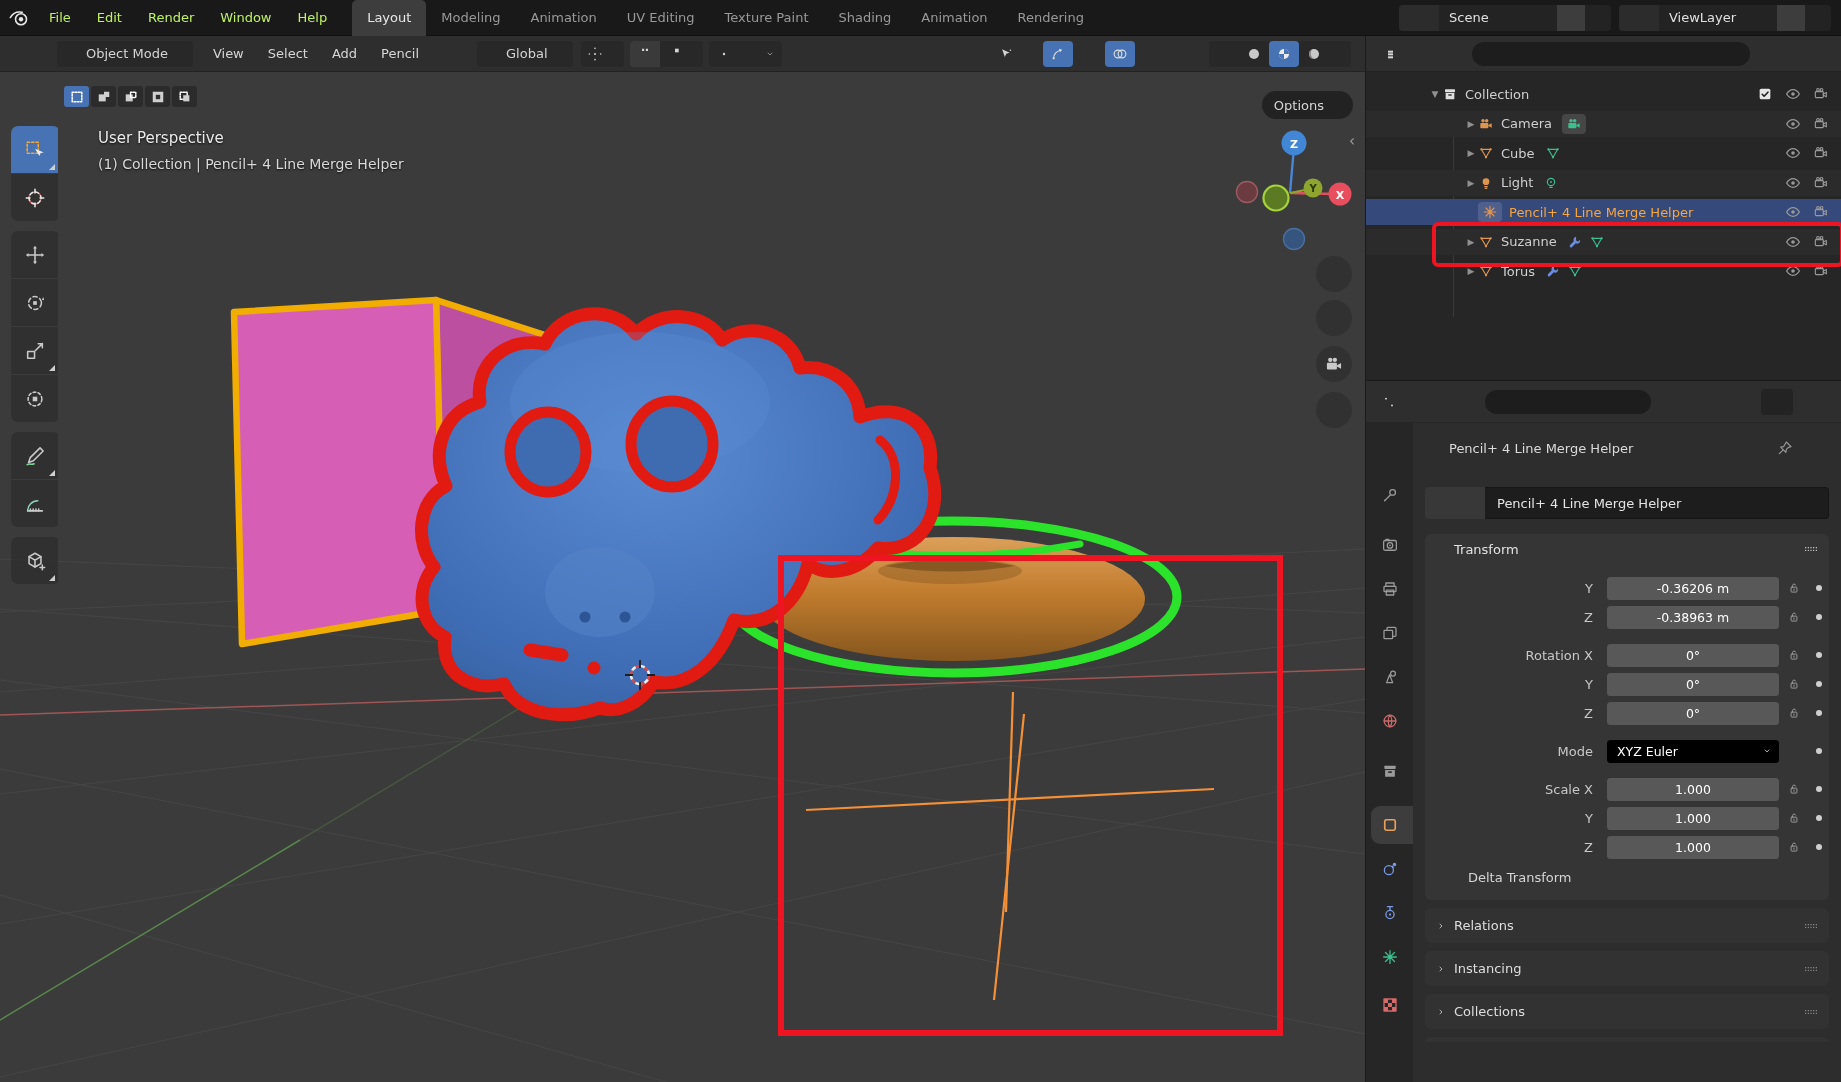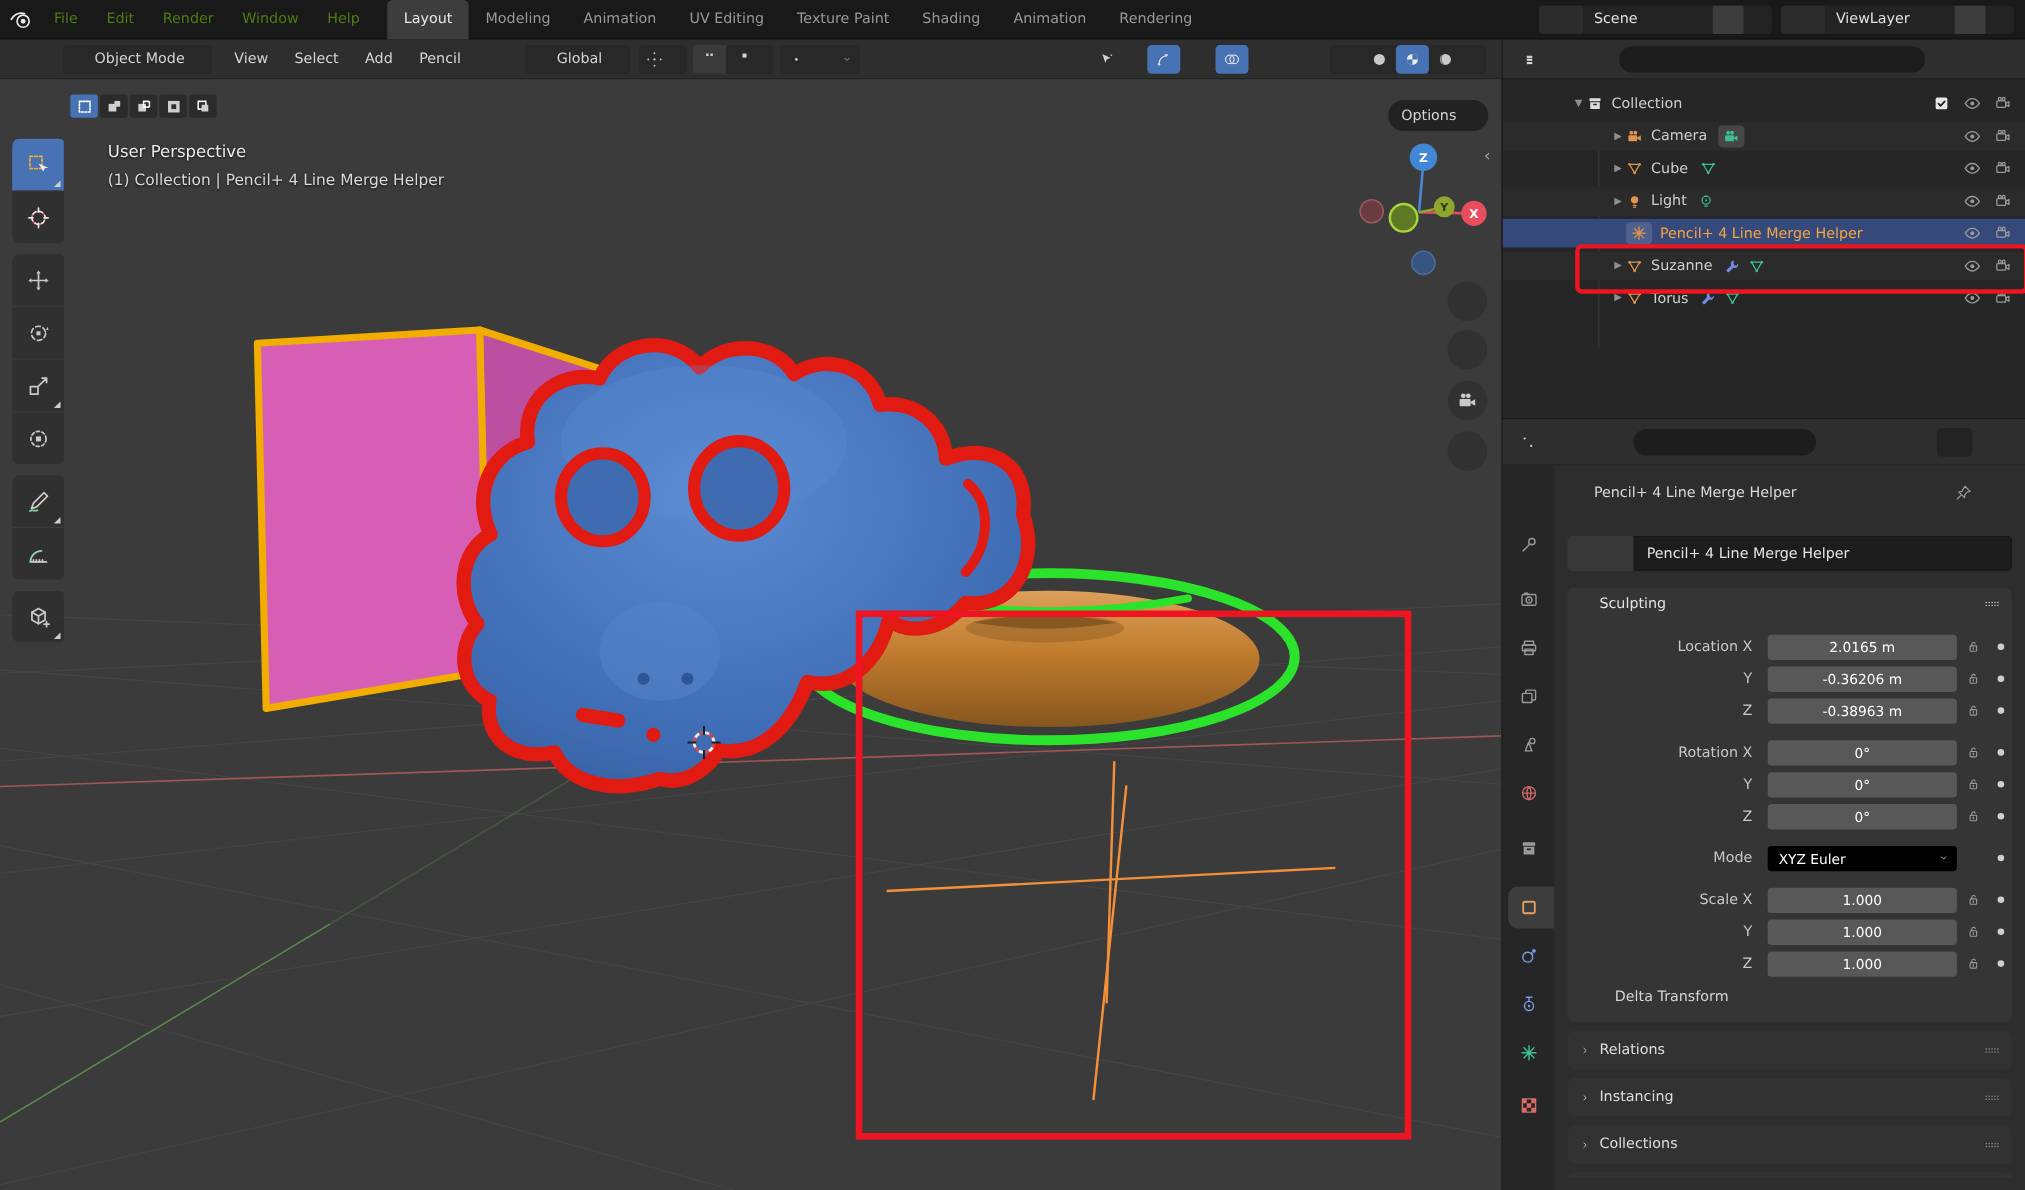--- a/index.html
+++ b/index.html
@@ -7,21 +7,21 @@
         font-family:"DejaVu Sans","Liberation Sans",sans-serif;font-size:13px;color:#d4d4d4;
         -webkit-font-smoothing:antialiased;}
   .ic{display:block;stroke:#c9c9c9;fill:none;stroke-width:1.7;stroke-linecap:round;stroke-linejoin:round;color:#c9c9c9;}
   .i12{width:12px;height:12px}.i14{width:14px;height:14px}.i16{width:16px;height:16px}
   .i18{width:18px;height:18px}.i20{width:20px;height:20px}.i22{width:22px;height:22px}
   .c-or{color:#e0954f;stroke:#e0954f}.c-gr{color:#3bbf8f;stroke:#3bbf8f}.c-bl{color:#6b8ce0;stroke:#6b8ce0}
   .c-wh{color:#dedede;stroke:#dedede}.c-dim{color:#9a9a9a;stroke:#9a9a9a}
   
   #topbar1{position:absolute;left:0;top:0;width:1841px;height:36px;background:#191919;display:flex;align-items:center;border-bottom:1px solid #101010;box-sizing:border-box;}
   #logo{margin:0 6px 0 8px}
-  .menu-item{padding:0 13px;height:36px;display:flex;align-items:center;color:#4d7c0f;cursor:default}
+  .menu-item{padding:0 13px;height:36px;display:flex;align-items:center;color:#bef264;cursor:default}
   #ws-tabs{display:flex;height:36px;margin-left:12px}
   .ws-tab{padding:0 15px;display:flex;align-items:center;color:#999;height:36px;border-radius:5px 5px 0 0}
   .ws-tab.active{background:#3d3d3d;color:#e8e8e8}
   #tb1-spacer{flex:1}
   .selector{display:flex;align-items:center;height:26px;background:#232323;border-radius:4px;margin-right:8px;overflow:hidden}
   .sel-iconbtn{display:flex;align-items:center;gap:2px;padding:0 5px;height:26px;background:#2c2c2c}
   .sel-text{padding:0 10px;min-width:98px;color:#e0e0e0}
   .sel-copy{width:28px;height:26px;display:flex;align-items:center;justify-content:center;background:#3d3d3d}
   .sel-x{width:26px;height:26px;display:flex;align-items:center;justify-content:center}
   
@@ -1118,57 +1118,39 @@
           </span>
         <input id="name-input" value="Pencil+ 4 Line Merge Helper" style="">
       </div>
       <div class="panel">
         <div class="panel-hdr">
           <span class="js-ic" style="display: flex;">
               <svg class="ic i12" viewBox="0 0 24 24" style="color:inherit;stroke:inherit">
                 <path d="M8.2 10l3.8 4 3.8-4"></path>
               </svg>
             </span>
-          <span>Sculpting</span>
+          <span>Transform</span>
           <span class="grip js-ic" style="display: flex;">
               <svg class="ic i16" viewBox="0 0 24 24" style="color:inherit;stroke:inherit">
                 <g fill="currentColor" stroke="none">
                   <circle cx="4" cy="10" r="1"></circle>
                   <circle cx="8" cy="10" r="1"></circle>
                   <circle cx="12" cy="10" r="1"></circle>
                   <circle cx="16" cy="10" r="1"></circle>
                   <circle cx="20" cy="10" r="1"></circle>
                   <circle cx="4" cy="14" r="1"></circle>
                   <circle cx="8" cy="14" r="1"></circle>
                   <circle cx="12" cy="14" r="1"></circle>
                   <circle cx="16" cy="14" r="1"></circle>
                   <circle cx="20" cy="14" r="1"></circle>
                 </g>
               </svg>
             </span>
         </div>
         <div id="trows" style="padding-top:12px">
-            <div class="trow">
-              <span class="tlabel">Location X</span>
-              <span class="tfield">
-                <span>2.0165 m</span>
-              </span>
-              <span class="lockcell">
-                <span>
-                  <svg class="ic i14 c-dim" viewBox="0 0 24 24">
-                    <rect x="7" y="10.5" width="10" height="8.5" rx="1.2"></rect>
-                    <path d="M9.5 10.5V8a2.8 2.8 0 0 1 5.4-1"></path>
-                    <path d="M12 13.5v2.5"></path>
-                  </svg>
-                </span>
-              </span>
-              <span class="dotcell">
-                <span class="kdot"></span>
-              </span>
-            </div>
             <div class="trow">
               <span class="tlabel">Y</span>
               <span class="tfield">
                 <span>-0.36206 m</span>
               </span>
               <span class="lockcell">
                 <span>
                   <svg class="ic i14 c-dim" viewBox="0 0 24 24">
                     <rect x="7" y="10.5" width="10" height="8.5" rx="1.2"></rect>
                     <path d="M9.5 10.5V8a2.8 2.8 0 0 1 5.4-1"></path>

